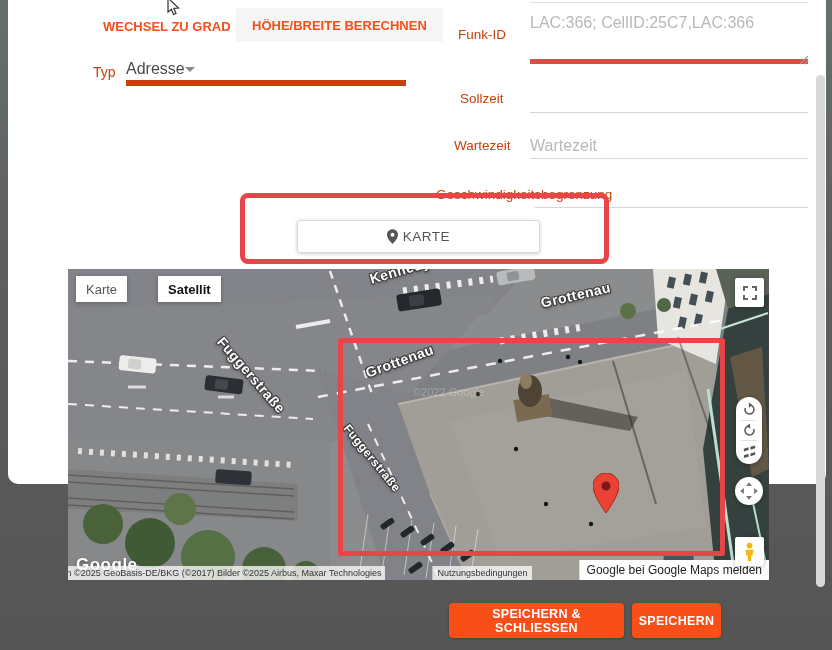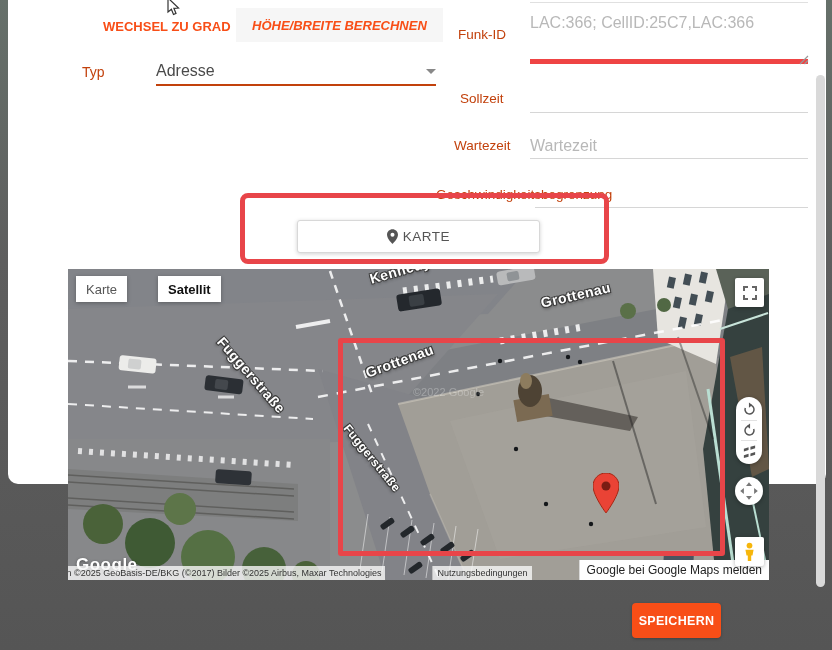--- a/index.html
+++ b/index.html
@@ -6,23 +6,23 @@
   html,body { width:832px; height:650px; }
   body { font-family: "Liberation Sans", sans-serif; background:#5d5d5d; overflow:hidden; }
   .screen { position:relative; width:832px; height:650px; background:linear-gradient(180deg,#66706a 0%,#5e5e5e 40%,#555 100%); }
   .modal { position:absolute; left:8px; top:0; width:818px; height:484px; background:#fff; border-radius:0 0 10px 10px; }
   .scroll-thumb { position:absolute; left:816px; top:75px; width:9px; height:512px; background:#d9d9d9; border-radius:5px; }
 
   .abs { position:absolute; }
   .label { font-size:13.5px; color:#c2410c; white-space:nowrap; }
 
   .tab-plain { font-size:13px; font-weight:bold; background:transparent; border:none; cursor:pointer; white-space:nowrap; }
-  .tab-raised { height:34px; background:#f6f6f6; border:none; font-size:13px; font-weight:bold; padding:0 16px; cursor:pointer; white-space:nowrap;font-style:italic; }
-
-  .select-box { width:280px; height:28px; border-bottom:2px solid #c2410c; font-size:16px; color:#4a4a4a; display:flex; align-items:center; justify-content:space-between; cursor:pointer;margin-left:30px; }
+  .tab-raised { height:34px; background:#f6f6f6; border:none; font-size:13px; font-weight:bold; padding:0 16px; cursor:pointer; white-space:nowrap; }
+
+  .select-box { width:280px; height:28px; border-bottom:6px solid #c2410c; font-size:16px; color:#4a4a4a; display:flex; align-items:center; justify-content:flex-start; cursor:pointer; }
   .caret { width:0; height:0; border-left:5px solid transparent; border-right:5px solid transparent; border-top:5px solid #888; }
 
   .field-input { width:278px; height:26px; border:none; border-bottom:1px solid #d6d6d6; font-size:16px; color:#444; outline:none; background:transparent; font-family:"Liberation Sans",sans-serif; }
   .field-input::placeholder, textarea::placeholder { color:#b8b8b8; opacity:1; }
   textarea.field-area { width:278px; height:50px; border:none; border-bottom:5px solid #ef4444; font-size:16px; color:#444; outline:none; resize:none; background:transparent; font-family:"Liberation Sans",sans-serif; }
 
   .red-box { border:5px solid #E84549; border-radius:8px; background:transparent; pointer-events:none; z-index:30; }
 
   .karte-btn { display:flex; align-items:center; justify-content:center; gap:5px; width:243px; height:33px; background:#fff; border:1px solid #d8d8d8; border-radius:3px; box-shadow:0 1px 4px rgba(0,0,0,.18); font-size:13.5px; letter-spacing:.5px; color:#555; cursor:pointer; z-index:31; }
 
@@ -54,21 +54,21 @@
 <div class="screen">
   <div class="modal">
 
     <svg class="abs" style="left:158px; top:0; z-index:40;" width="15" height="17" viewBox="0 0 15 17">
       <path d="M2,-2 L2,12 L5.4,9.2 L7.5,14.5 L10,13.4 L7.9,8.3 L12.5,8 Z" fill="#fff" stroke="#333" stroke-width="1.2"></path>
     </svg>
 
     <button class="tab-plain abs" style="left:95px; top:15px; height:22px; color:#F84E17;">WECHSEL ZU GRAD</button>
     <button class="tab-raised abs" style="left:228px; top:8px; color:#F84E17;">HÖHE/BREITE BERECHNEN</button>
 
-    <span class="label abs" style="left:74px; top:64px; font-size:14px;">Typ</span>
+    <span class="label abs" style="left:85px; top:64px; font-size:14px;">Typ</span>
     <div class="select-box abs" style="left:118px; top:58px;">
       <span>Adresse</span>
       <span class="caret"></span>
     </div>
 
     <div class="abs" style="left:522px; top:2px; width:278px; border-top:1px solid #e0e0e0;"></div>
 
     <span class="label abs" style="left:450px; top:27px;">Funk-ID</span>
     <textarea class="field-area abs" style="left: 522px; top: 14px;" placeholder="LAC:366; CellID:25C7,LAC:366"></textarea>
     <svg class="abs" style="left:791px; top:55px;" width="10" height="10" viewBox="0 0 10 10">
@@ -280,17 +280,18 @@
 
       <span class="glogo">Google</span>
       <div class="attrib">
         <span class="seg">Kurzbefehle</span>
         <span class="seg">Kartendaten ©2025 GeoBasis-DE/BKG (©2017) Bilder ©2025 Airbus, Maxar Technologies</span>
         <span class="seg">Nutzungsbedingungen</span>
         <span class="seg report">Google bei Google Maps melden</span>
       </div>
     </div>
 
+    <button class="footer-btn orange" style="left:441px; width:175px;">SPEICHERN &amp; SCHLIESSEN</button>
     <button class="footer-btn orange" style="left:624px; width:89px;">SPEICHERN</button>
   </div>
 
   <div class="scroll-thumb"></div>
 </div>
 
 </body></html>

